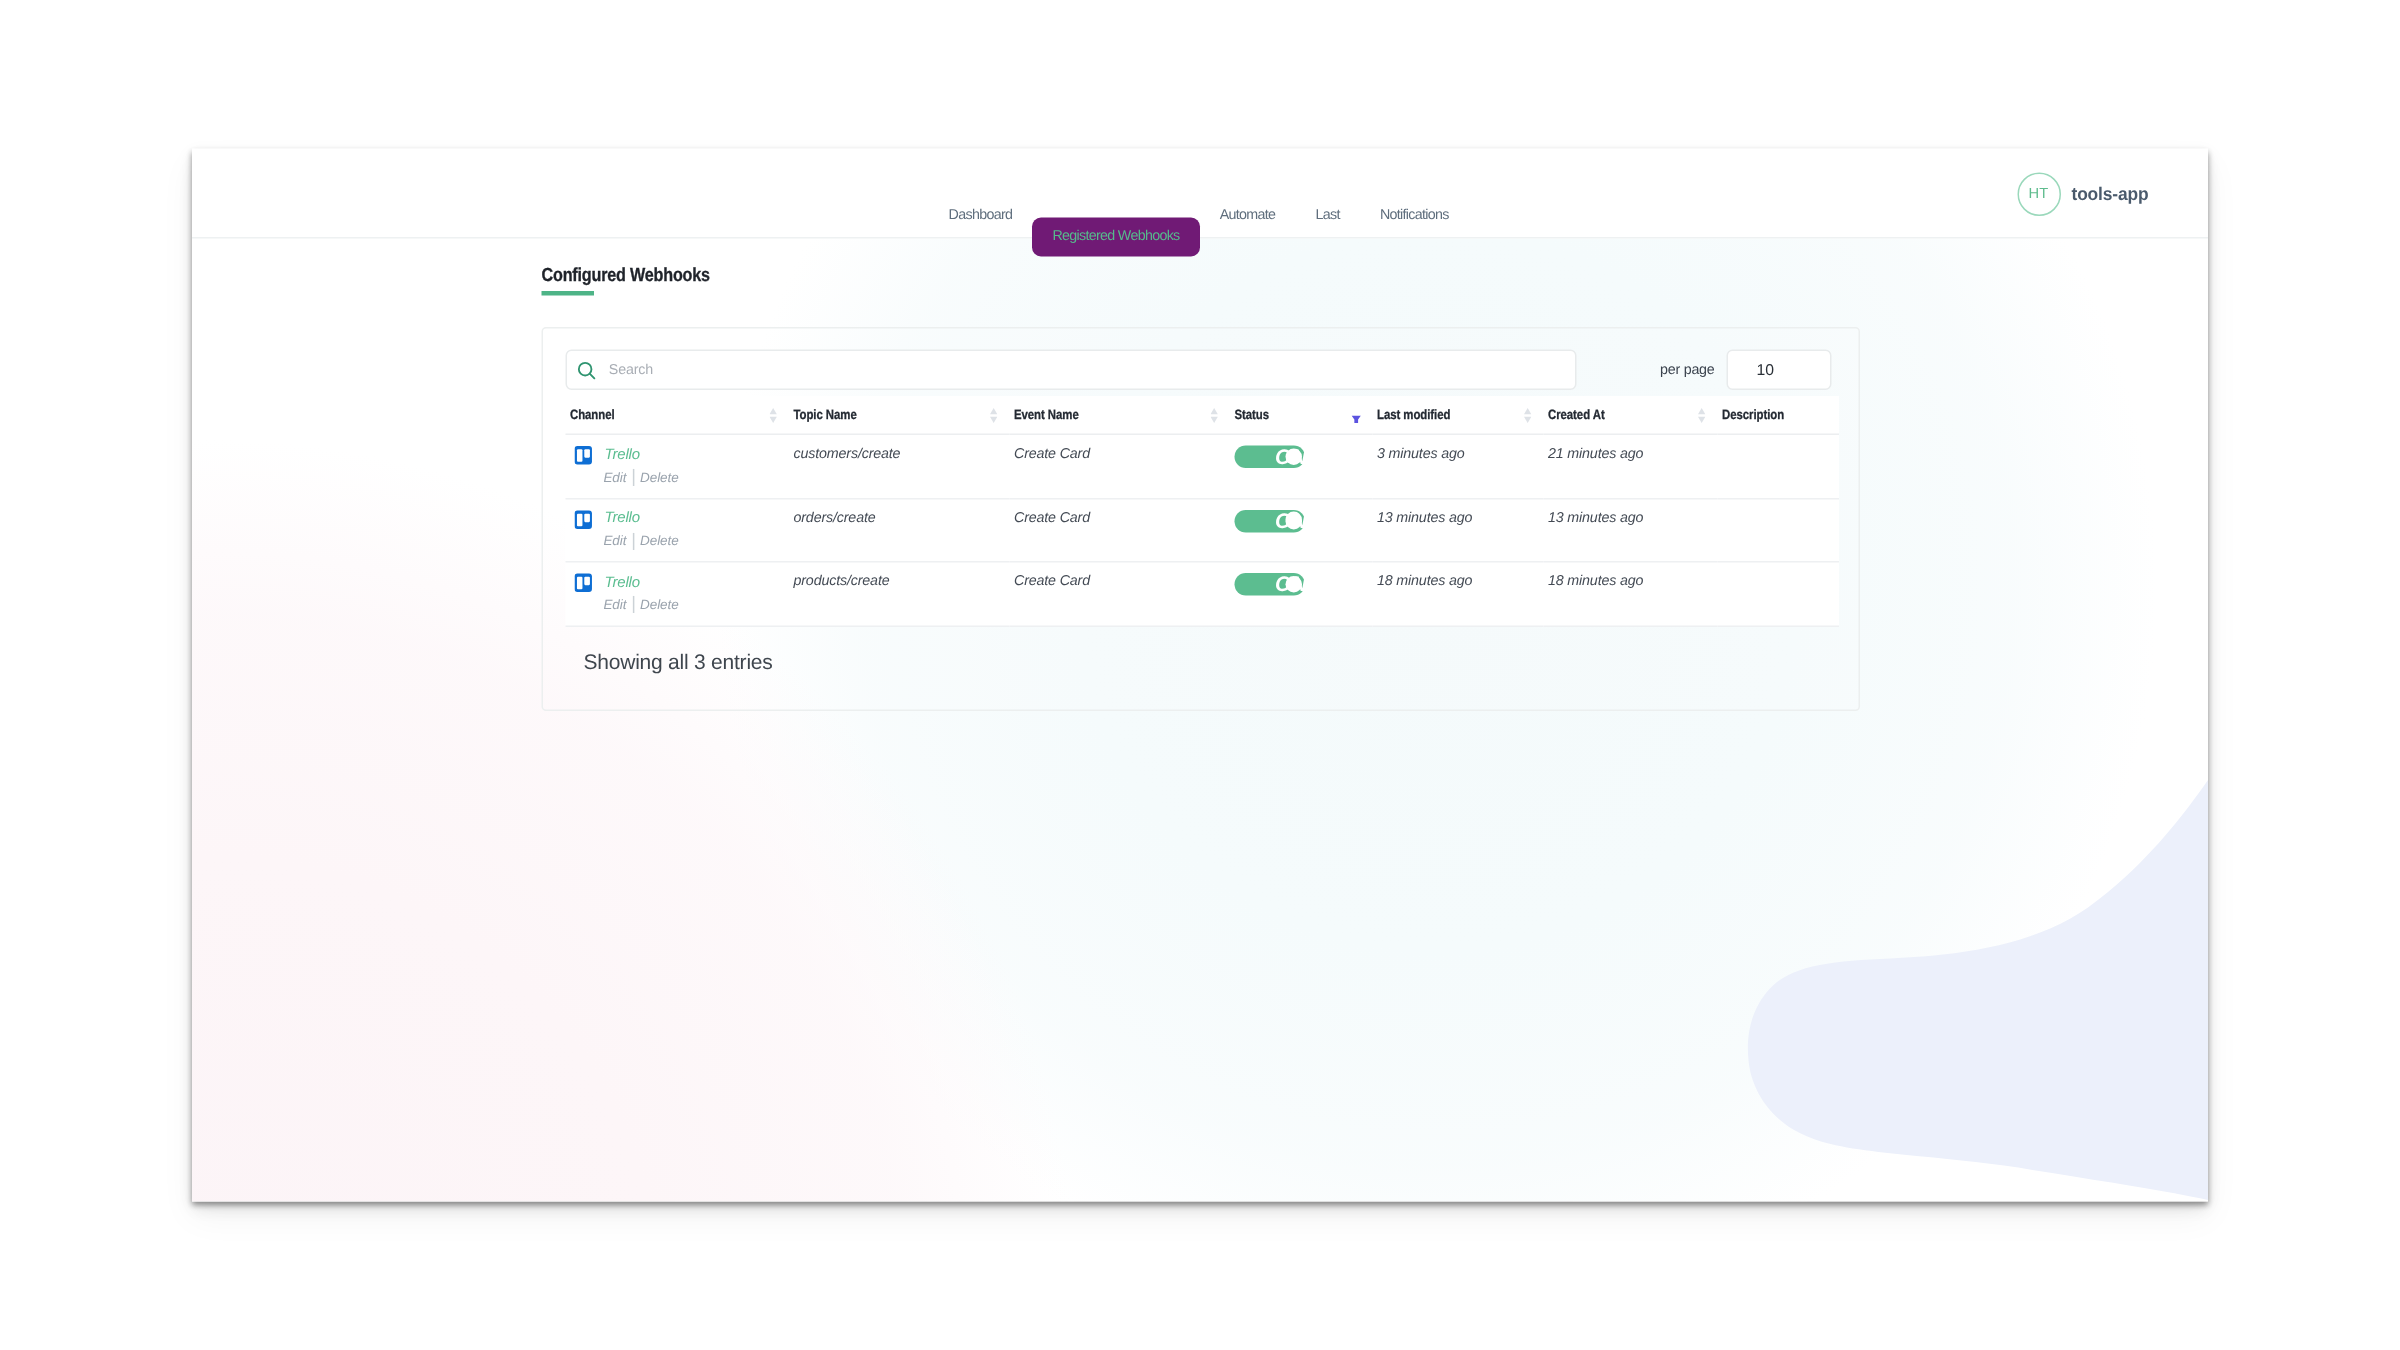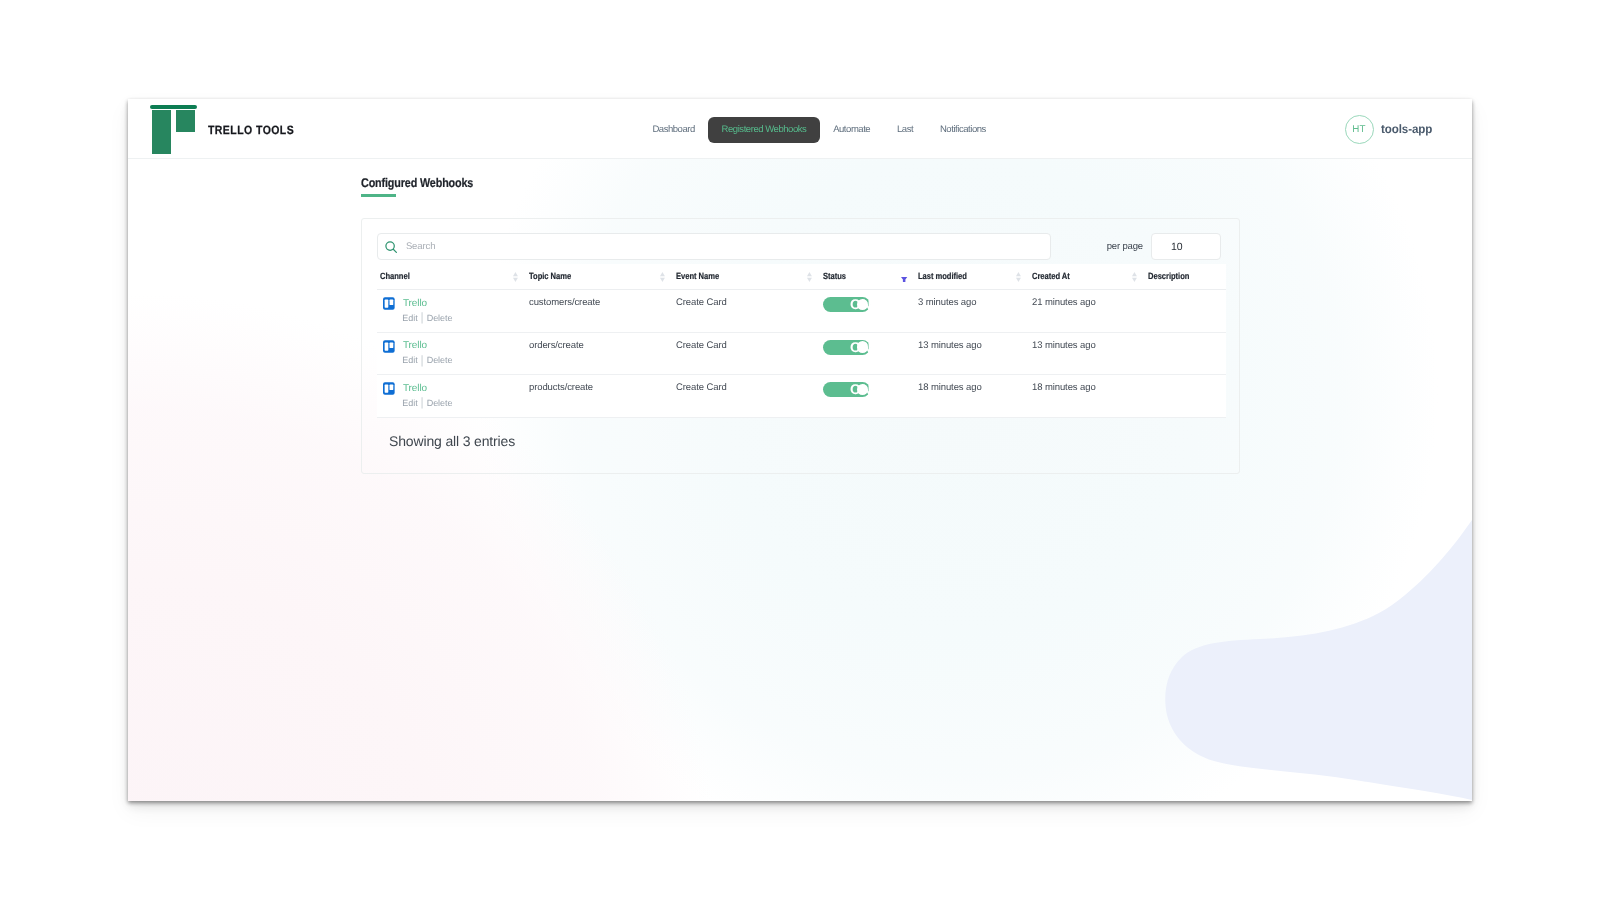--- a/index.html
+++ b/index.html
@@ -23,23 +23,23 @@
   
   .header{position:absolute;left:0;top:0;width:100%;height:60px;background:#fff;z-index:9;
           border-bottom:1px solid #eef1f2;}
   .brand{position:absolute;left:22.4px;top:6px;width:300px;height:51px;}
   .logo{width:47px;height:49px;position:relative;}
   .logo .lbar{position:absolute;left:0;top:0;width:46.5px;height:3.5px;border-radius:2px;background:#0d7d53;}
   .logo .lcol1{position:absolute;left:2px;top:5px;width:18.7px;height:44px;background:#27865f;}
   .logo .lcol2{position:absolute;left:25.8px;top:5px;width:19px;height:22px;background:#27865f;}
   .brandname{position:absolute;left:57.6px;top:17.4px;font-size:12px;font-weight:bold;letter-spacing:.5px;color:#15171c;line-height:16px;white-space:nowrap;transform:scaleX(0.875);-webkit-text-stroke:0.25px #15171c;transform-origin:left center;}
 
-  .nav{position:absolute;left:511px;top:18px;display:flex;align-items:center;}
+  .nav{position:absolute;left:491px;top:18px;display:flex;align-items:center;}
   .navitem{font-size:9.5px;letter-spacing:-.45px;color:#5f6e7d;padding:7px 13.4px;border-radius:6px;white-space:nowrap;line-height:12px;}
-  .navitem.active{color:#56bb8c;background:#404040;}
+  .navitem.active{color:#56bb8c;background:#701a75;margin-top:28px;}
 
   .user{position:absolute;left:1216.5px;top:15px;height:30px;display:flex;align-items:center;}
   .avatar{width:29px;height:29px;border-radius:50%;border:1.2px solid #9ad8bb;display:flex;align-items:center;
           justify-content:center;font-size:9.8px;color:#5fbc8e;letter-spacing:.2px;flex:none;}
   .username{margin-left:7.5px;font-size:12.2px;font-weight:bold;color:#4a5a6c;letter-spacing:-.1px;transform:scaleX(0.95);transform-origin:left center;white-space:nowrap;}
 
   
   .content{position:absolute;left:0;top:0;right:0;bottom:0;z-index:3;}
   .pagetitle{position:absolute;left:233px;top:77px;font-size:12.6px;font-weight:bold;color:#1f232a;line-height:14px;letter-spacing:-.15px;white-space:nowrap;transform:scaleX(0.855);transform-origin:left center;-webkit-text-stroke:0.22px #1f232a;}
   .titlebar{position:absolute;left:233px;top:95px;width:35px;height:3px;background:#4eb487;}
@@ -55,21 +55,21 @@
   .perpage{position:absolute;right:0;top:0;display:flex;align-items:center;}
   .perpage .lbl{font-size:9.5px;color:#3b434e;letter-spacing:-.15px;margin-right:8px;text-align:center;}
   .ppinput{width:70px;height:27px;background:#fff;border:1px solid #e8ebec;border-radius:4px;
            display:flex;align-items:center;padding-left:19px;font-size:10.5px;color:#2a3037;}
 
   table{position:absolute;left:15px;top:44.5px;width:849px;border-collapse:collapse;background:#fff;table-layout:fixed;}
   th{text-align:left;font-size:9px;font-weight:bold;color:#232932;padding:0 0 0 3px;vertical-align:middle;
      border-bottom:1px solid #eceef0;position:relative;letter-spacing:-.05px;height:26px;}
   th span{display:inline-block;transform:scaleX(0.845);transform-origin:left center;white-space:nowrap;-webkit-text-stroke:0.18px #232932;}
   td{font-size:9.5px;color:#434a54;border-bottom:1px solid #eef0f2;vertical-align:top;padding:7px 0 0 3px;
-     height:42.5px;letter-spacing:-.1px;line-height:12px;}
+     height:42.5px;letter-spacing:-.1px;line-height:12px;font-style:italic;}
   .sorticon{position:absolute;right:8.2px;top:8.8px;width:4.9px;height:10px;}
   .sortactive{width:6.3px;height:5.2px;top:13px;right:7.5px;}
   .ch-ch{width:149px;} .ch-tn{width:147px;} .ch-en{width:147px;}
   .ch-st{width:95px;margin-left:24px;} .ch-lm{width:114px;} .ch-ca{width:116px;}
 
   .chcell{display:flex;flex-direction:column;margin-left:3px;}
   .chrow1{display:flex;align-items:center;height:13.5px;}
   .trellomark{width:12.4px;height:13.2px;flex:none;margin-top:0px;}
   .trellotxt{font-size:10px;color:#5bbd90;margin-left:7.6px;letter-spacing:-.1px;}
   .chrow2{font-size:9px;color:#9aa3ad;margin-left:19.3px;margin-top:0px;letter-spacing:-.05px;line-height:13px;}
@@ -89,28 +89,20 @@
   <div class="bg">
     <div class="bg-grad"></div>
     <div class="bg-mint"></div>
     <div class="bg-pink"></div>
     <svg class="blob" viewBox="0 0 432 282" preserveAspectRatio="none">
       <path d="M432 0 C418 20 392 56 352 85 C316 110 268 117 220 119 C184 120.5 157 123 142 137 C125 153 123 177 127 195 C132 215 147 233 174 241 C204 250 262 251 315 260 C365 268 405 274 432 280 L432 282 Z" fill="#ecf0fb"></path>
     </svg>
   </div>
 
   <div class="header">
-    <div class="brand">
-      <div class="logo">
-        <div class="lbar"></div>
-          <div class="lcol1"></div>
-          <div class="lcol2"></div>
-      </div>
-      <div class="brandname">TRELLO TOOLS</div>
-    </div>
 
     <div class="nav">
       <div class="navitem">Dashboard</div>
       <div class="navitem active">Registered Webhooks</div>
       <div class="navitem">Automate</div>
       <div class="navitem">Last</div>
       <div class="navitem">Notifications</div>
     </div>
 
     <div class="user">

